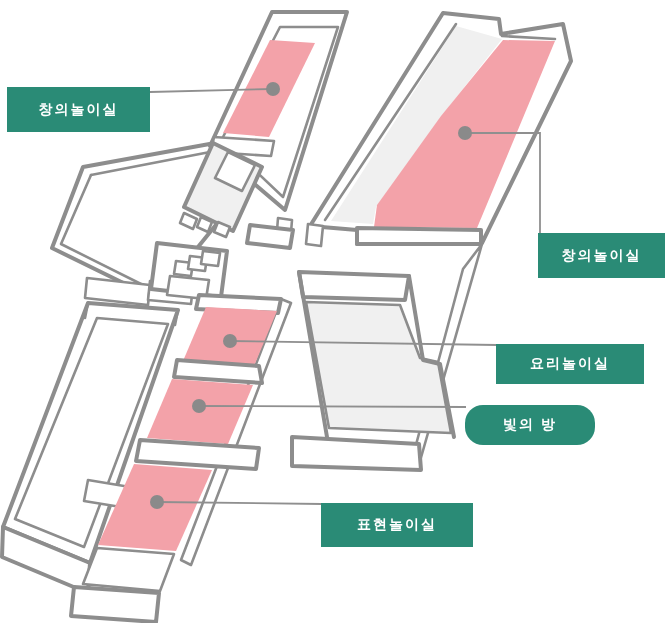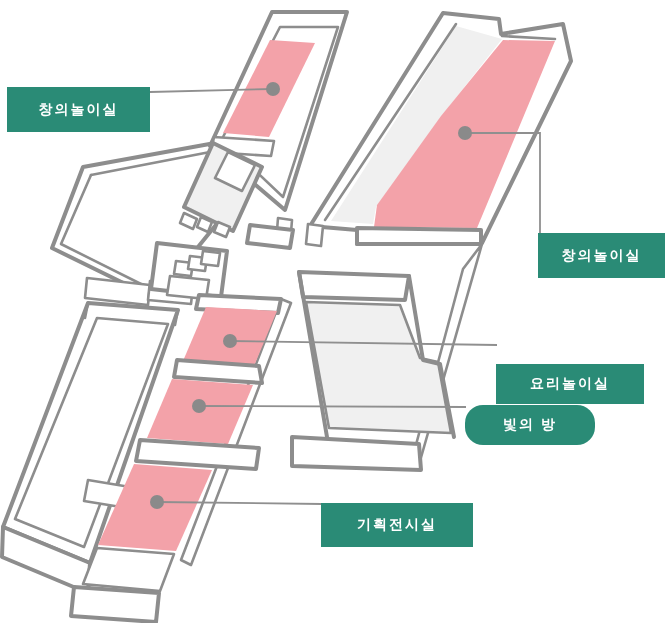--- a/index.html
+++ b/index.html
@@ -123,17 +123,17 @@
         <path d="M199,406 L466,407" class="leader"></path>
         <circle cx="199" cy="406" r="7" class="marker-dot"></circle>
         <path d="M157,502 L322,504" class="leader"></path>
         <circle cx="157" cy="502" r="7" class="marker-dot"></circle>
       </g>
   </svg>
 
   <div id="labels-layer">
       <div class="room-label" style="left: 7px; top: 87px; width: 143px; height: 45px;">창의놀이실</div>
       <div class="room-label" style="left: 538px; top: 233px; width: 127px; height: 45px;">창의놀이실</div>
-      <div class="room-label" style="left: 496px; top: 364px; width: 148px; height: 40px;">요리놀이실</div>
+      <div class="room-label" style="left: 496px; top: 344px; width: 148px; height: 40px;">요리놀이실</div>
       <div class="room-label" style="left: 465px; top: 405px; width: 130px; height: 40px; border-radius: 18px;">빛의 방</div>
-      <div class="room-label" style="left: 321px; top: 503px; width: 152px; height: 44px;">기획전시실</div>
+      <div class="room-label" style="left: 321px; top: 503px; width: 152px; height: 44px;">표현놀이실</div>
     </div>
 </div>
 
 </body></html>

